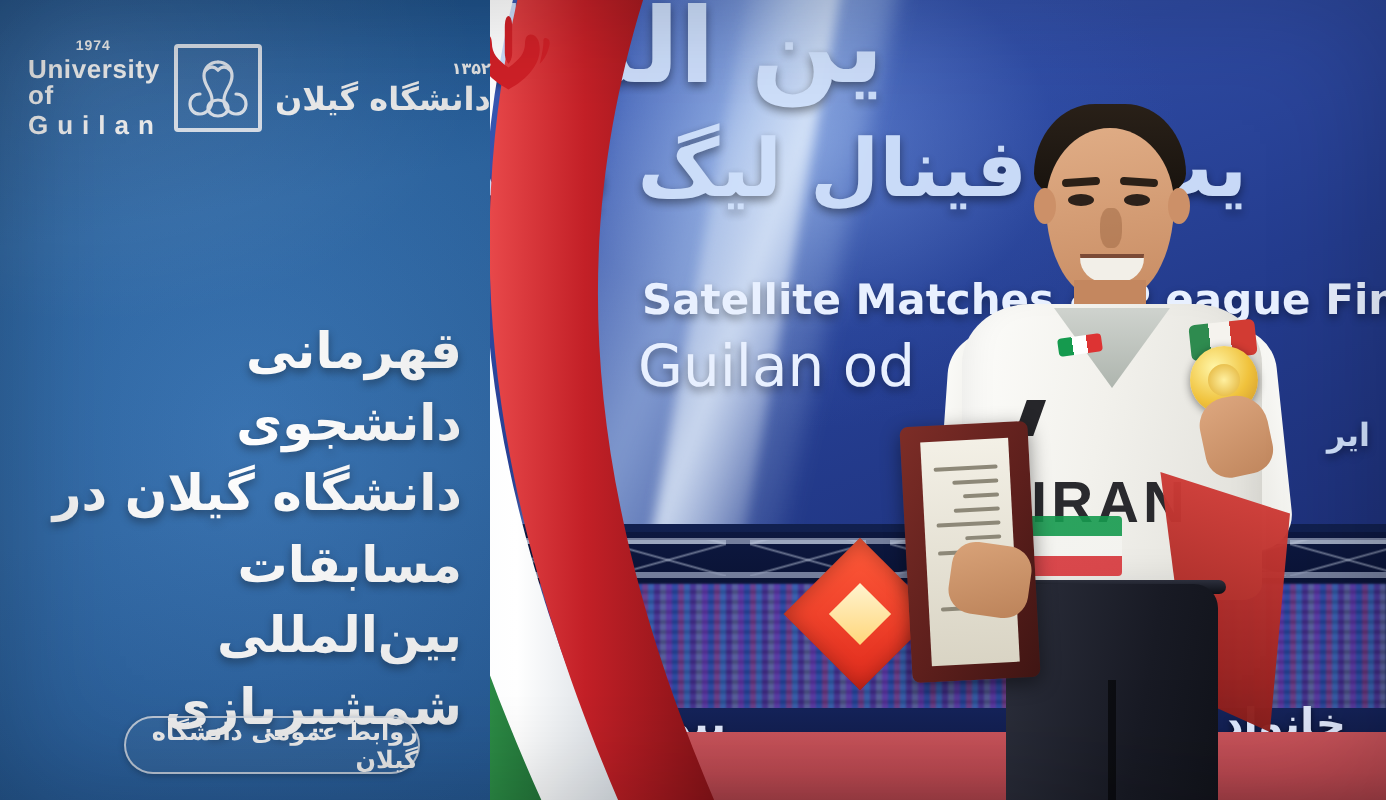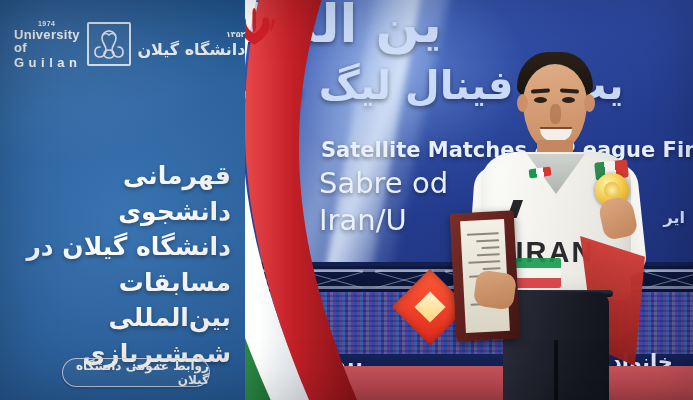--- a/index.html
+++ b/index.html
@@ -346,22 +346,21 @@
 <div id="banner">
 
   <div class="photo-layer">
 
     <div class="backdrop">
       <div class="sheen"></div>
       <div class="sheen2"></div>
       <div class="bd-fa1">ین المللـ</div>
       <div class="bd-fa2">یت و فینال لیگ برتر</div>
       <div class="bd-en1">Satellite Matches &amp; P        eague Fin</div>
-      <div class="bd-en2">Sabre        od</div>
-      <div class="bd-en3">Iran/U</div>
+      <div class="bd-en2">Guilan        od</div>
       <div class="bd-fa3">ایر</div>
     </div>
 
     <div class="arena">
       <div class="truss">
         <div class="x" style="left:10px"></div>
           <div class="x" style="left:80px"></div>
         <div class="x" style="left:150px"></div>
           <div class="x" style="left:220px"></div>
         <div class="x" style="left:290px"></div>

